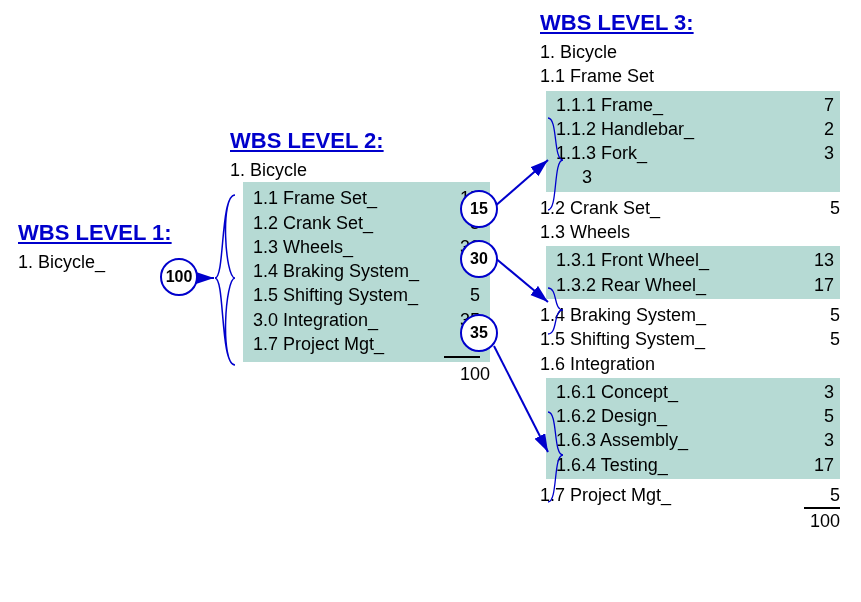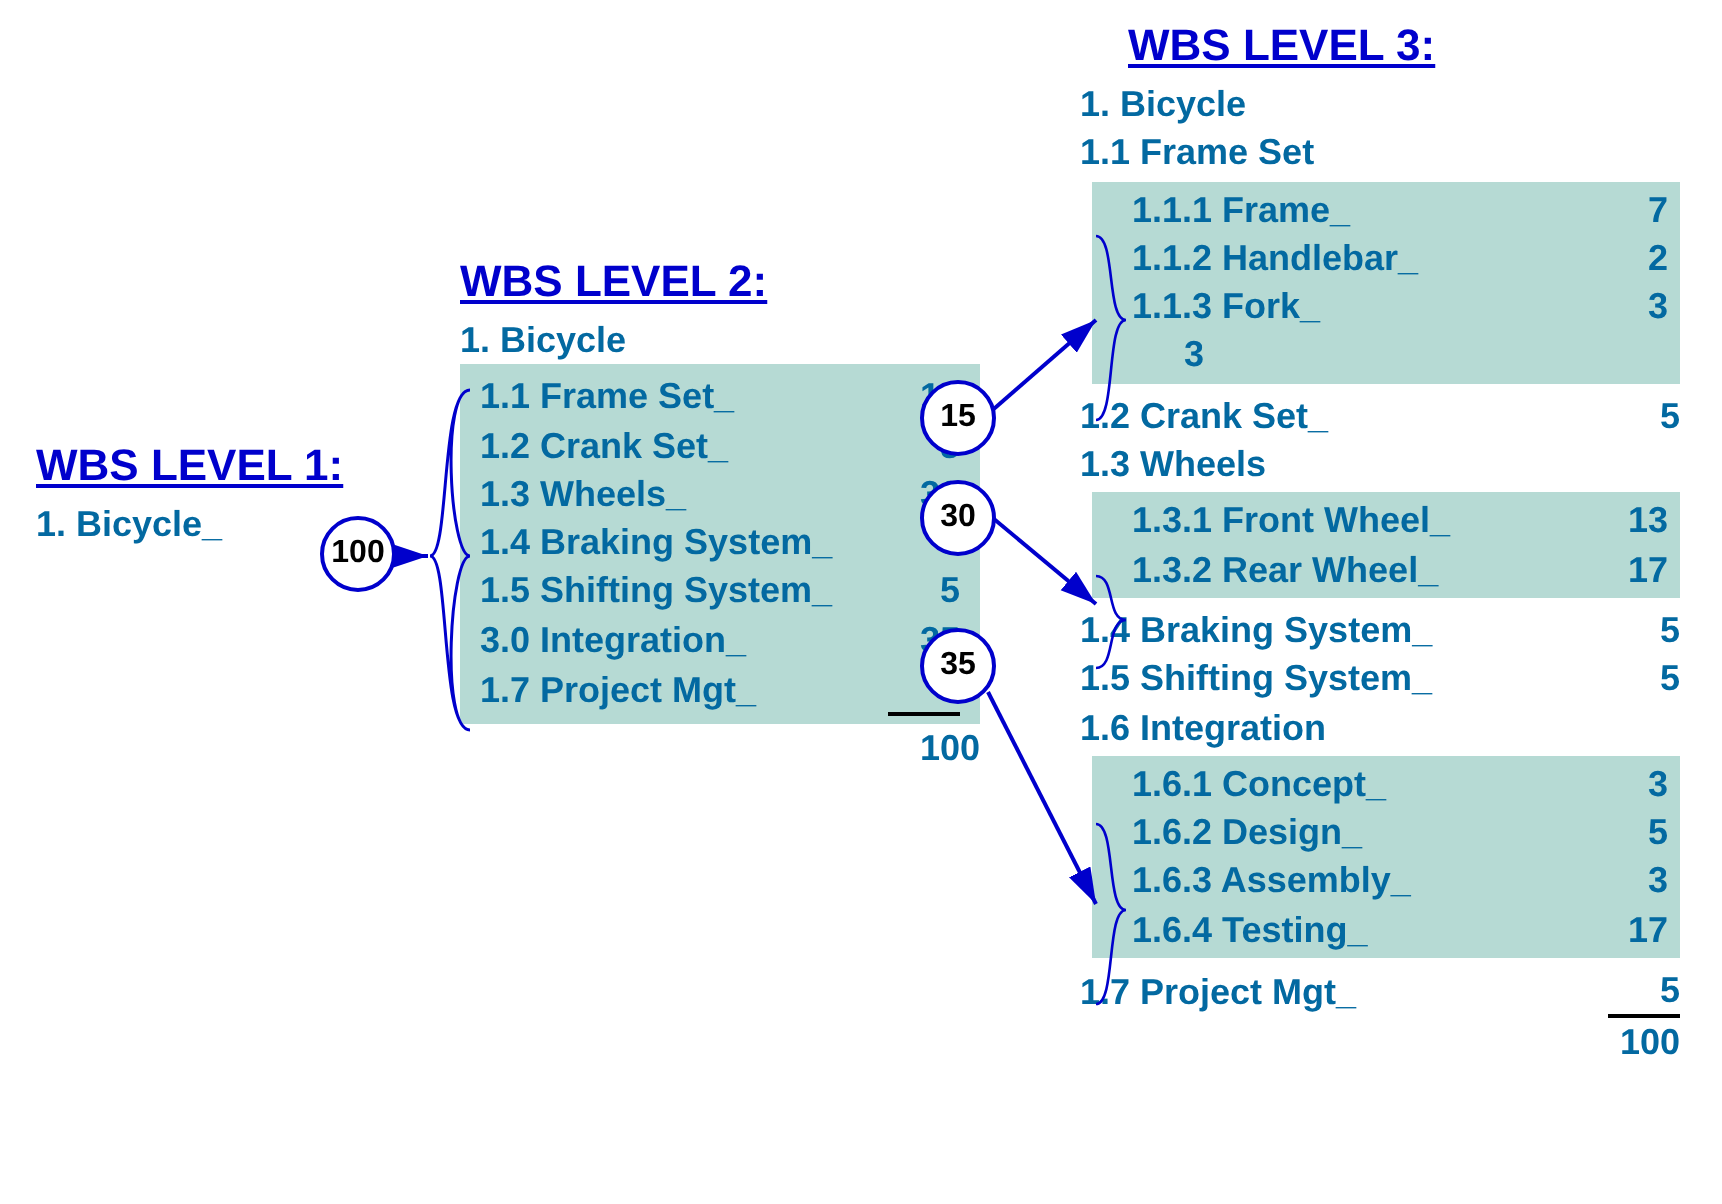--- a/index.html
+++ b/index.html
@@ -14,32 +14,32 @@
   }
   .heading {
     color: #0000cc;
     font-weight: bold;
     font-size: 22px;
     text-decoration: underline;
   }
   .item-line {
     display: flex;
     justify-content: space-between;
-    align-items: center;
+    align-items: flex-start;
     font-size: 18px;
-    font-weight: bold;
-    color: #0369a1;
+    font-weight: normal;
+    color: #000000;
     line-height: 1.35;
     white-space: nowrap;
   }
   .item-label { padding-right: 6px; }
   .item-val   { padding-left: 6px; min-width: 30px; text-align: right; }
   .sub-block {
     background: #b6dad4;
-    padding: 2px 6px 2px 20px;
+    padding: 2px 6px 2px 10px;
     margin: 2px 0 4px 6px;
   }
   .underline-last .item-val {
     border-bottom: 2px solid #000;
   }
   .circle {
     position: absolute;
     width: 34px;
     height: 34px;
     border: 2px solid #0000cc;
@@ -67,30 +67,31 @@
   #lvl2 {
     position: absolute;
     left: 230px;
     top: 128px;
     width: 260px;
   }
   #lvl2 .heading { margin-bottom: 4px; }
   #lvl2 .list {
     background: #b6dad4;
     padding: 4px 10px 4px 10px;
+    margin-left: 13px;
   }
 
   
   #lvl3 {
     position: absolute;
     left: 540px;
     top: 10px;
     width: 300px;
   }
-  #lvl3 .heading { margin-bottom: 4px; margin-left: 24px; }
+  #lvl3 .heading { margin-bottom: 4px; }
 
   
   svg.overlay {
     position: absolute;
     left: 0; top: 0;
     width: 861px; height: 602px;
     pointer-events: none;
     z-index: 3;
   }
 </style>

